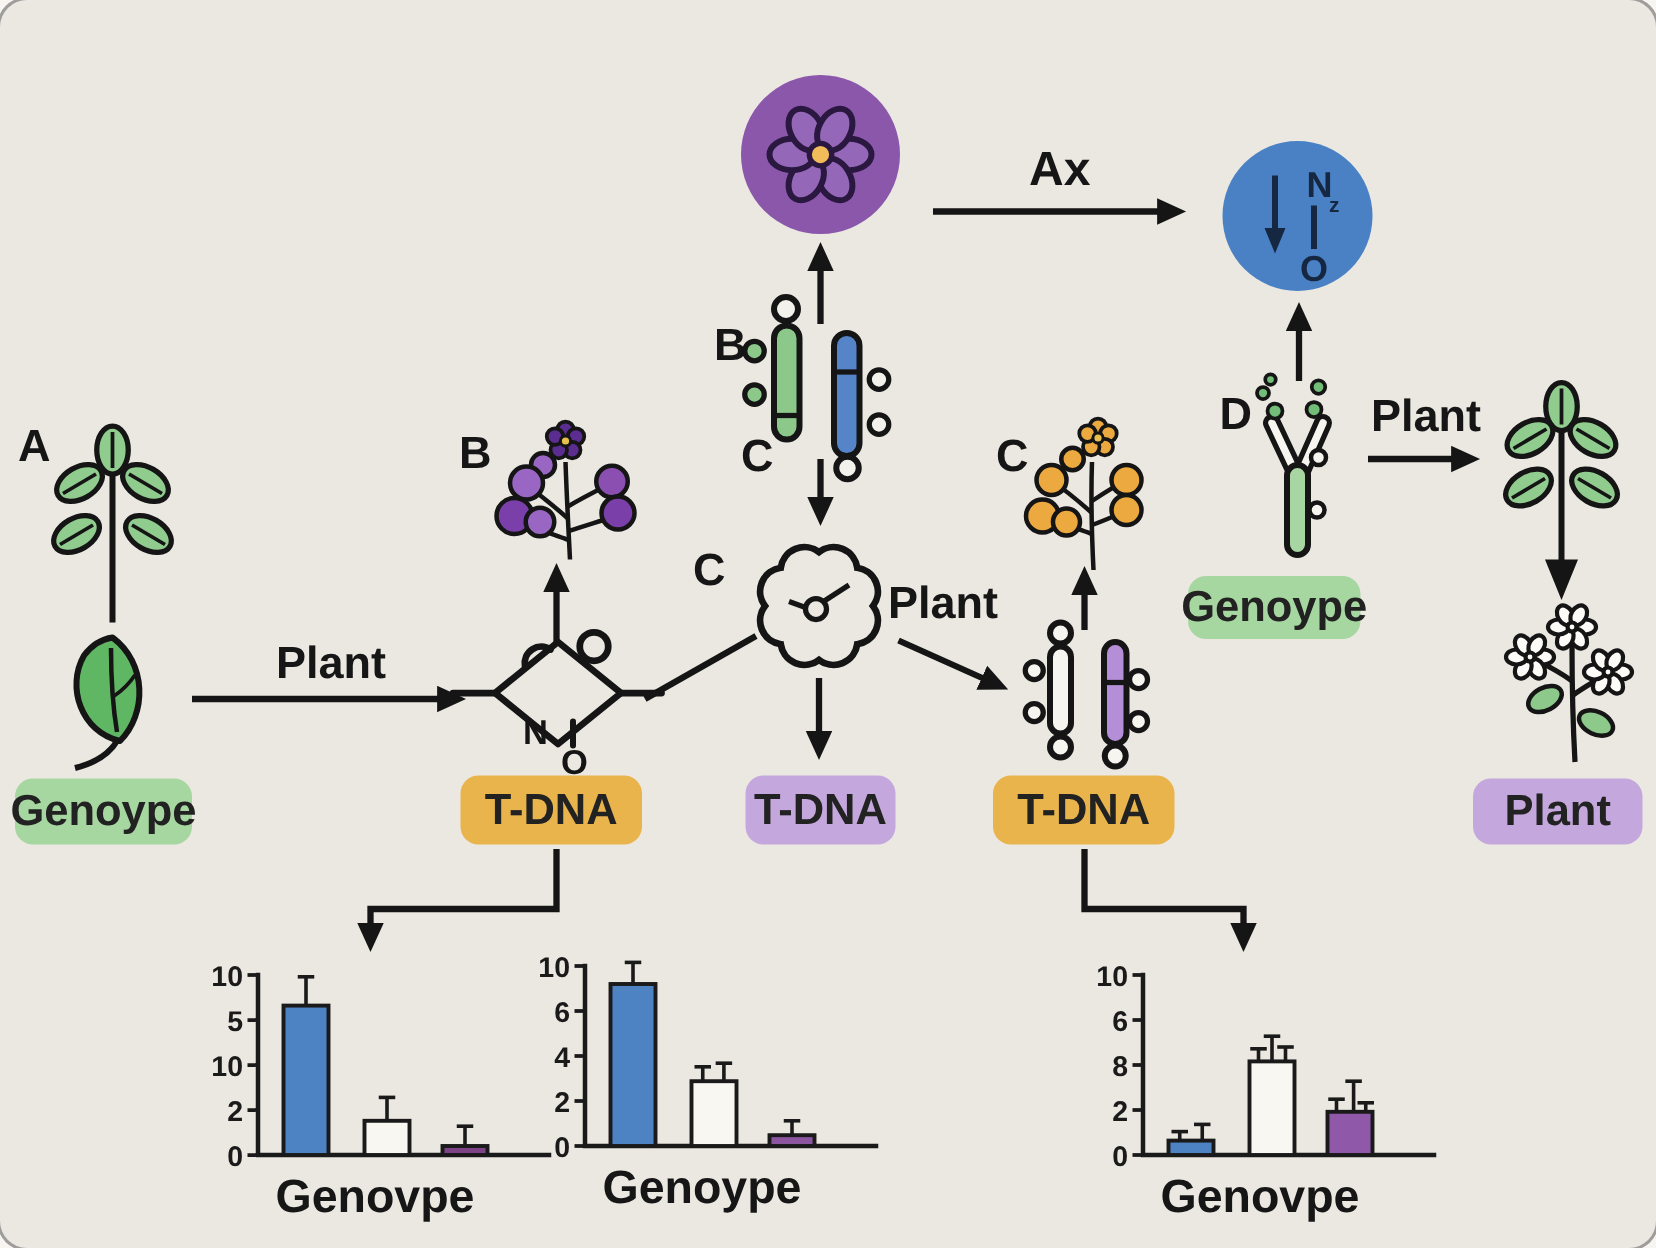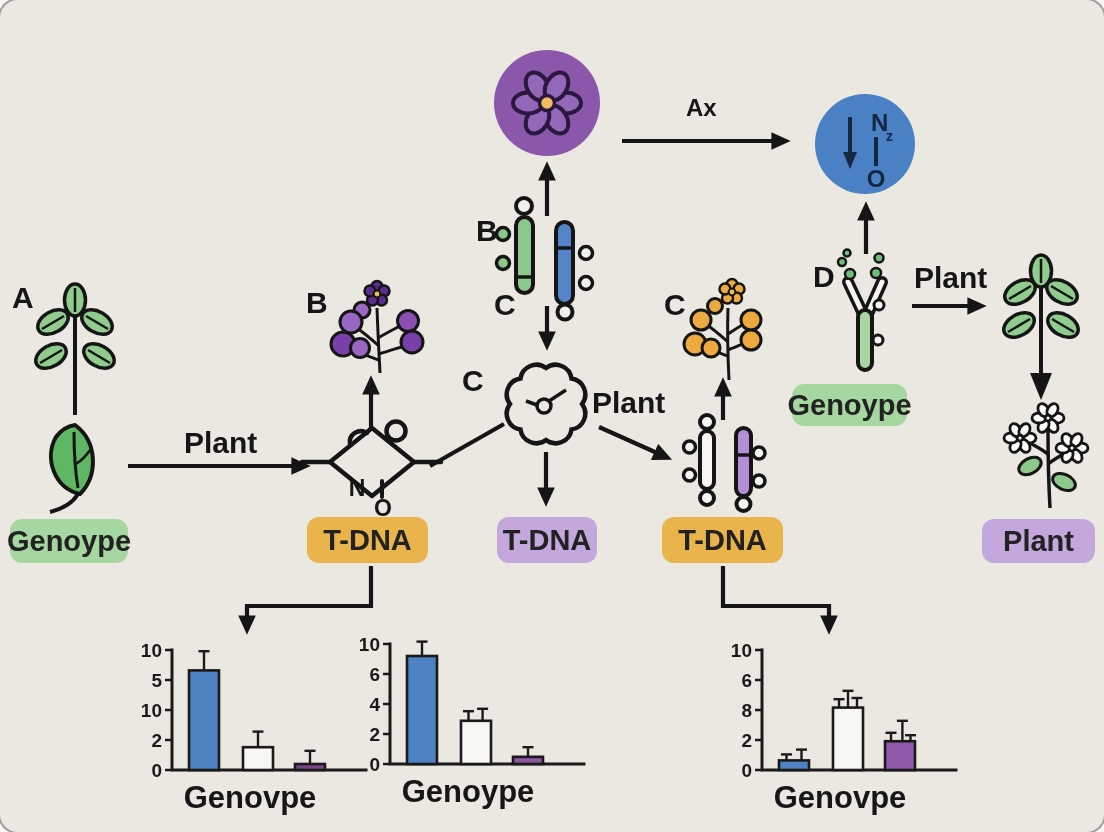--- a/index.html
+++ b/index.html
@@ -56,21 +56,21 @@
       <ellipse cx="72" cy="53" rx="15" ry="10.5"></ellipse>
       <ellipse cx="62.5" cy="69.5" rx="15" ry="10.5" transform="rotate(60 62.5 69.5)"></ellipse>
       <ellipse cx="43.5" cy="69.5" rx="15" ry="10.5" transform="rotate(120 43.5 69.5)"></ellipse>
       <ellipse cx="34" cy="53" rx="15" ry="10.5"></ellipse>
       <ellipse cx="43.5" cy="36.5" rx="15" ry="10.5" transform="rotate(60 43.5 36.5)"></ellipse>
       <ellipse cx="62.5" cy="36.5" rx="15" ry="10.5" transform="rotate(-60 62.5 36.5)"></ellipse>
     </g>
     <circle cx="53" cy="53" r="7.5" fill="#f2bc5a" stroke="#2b1840" stroke-width="3.5"></circle>
   </svg>
 
-  <div class="lbl" style="left:686px;top:96px;font-size:24px">Ax</div>
+  <div class="lbl" style="left:686px;top:96px;font-size:32px">Ax</div>
 
   <svg class="icon" style="left:815px;top:94px" width="100" height="100">
     <circle cx="50" cy="50" r="50" fill="#4a80c4"></circle>
     <line x1="35" y1="23" x2="35" y2="60" stroke="#162742" stroke-width="4"></line>
     <path d="M28,58 L42,58 L35,75 Z" fill="#162742"></path>
     <line x1="61" y1="43" x2="61" y2="72" stroke="#162742" stroke-width="4"></line>
     <text x="56" y="37" font-size="24" font-weight="700" fill="#162742">N</text>
     <text x="71" y="47" font-size="14" font-weight="700" fill="#162742">z</text>
     <text x="61" y="93" font-size="24" font-weight="700" fill="#162742" text-anchor="middle">O</text>
   </svg>

